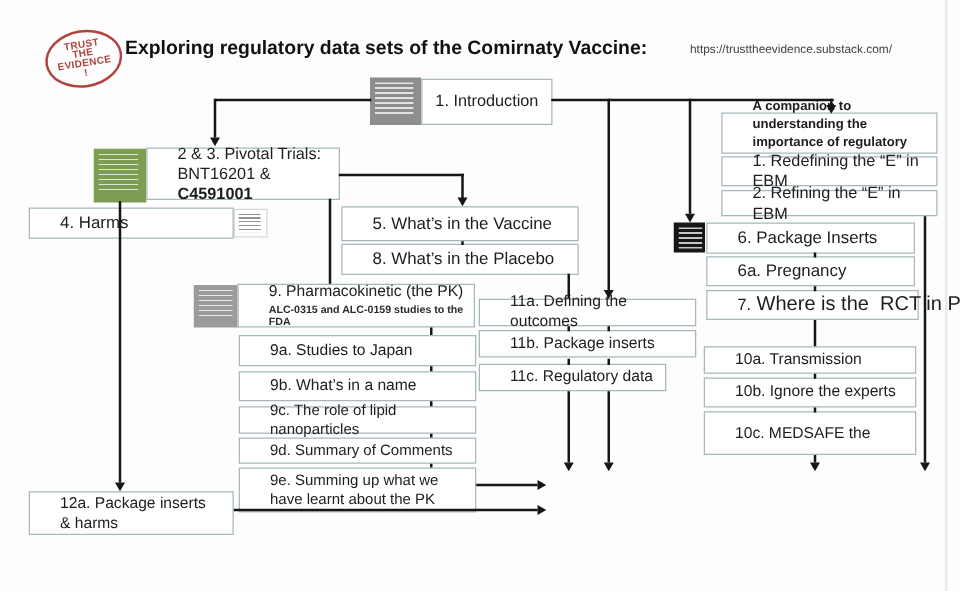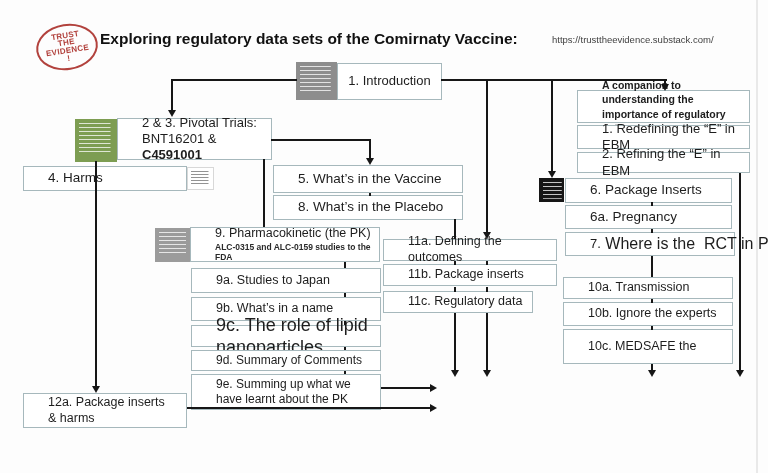--- a/index.html
+++ b/index.html
@@ -62,21 +62,21 @@
 
   <div class="box" style="left:273px;top:165px;width:190px;height:28px;font-size:13.5px;">5. What’s in the  Vaccine</div>
   <div class="box" style="left:273px;top:195px;width:190px;height:25px;font-size:13.5px;">8. What’s in  the  Placebo</div>
 
   <div class="box two" style="left:190px;top:227px;width:190px;height:35px;">
     <span>9. Pharmacokinetic (the PK)</span>
     <span class="small">ALC-0315 and ALC-0159 studies to the FDA</span>
   </div>
   <div class="box" style="left:191px;top:268px;width:190px;height:25px;">9a. Studies to Japan</div>
   <div class="box" style="left:191px;top:297px;width:190px;height:24px;">9b. What’s in a name</div>
-  <div class="box" style="left:191px;top:325px;width:190px;height:22px;font-size:18px;">9c. The role of  lipid nanoparticles</div>
+  <div class="box" style="left:191px;top:325px;width:190px;height:22px;font-size:12px;">9c. The role of  lipid nanoparticles</div>
   <div class="box" style="left:191px;top:350px;width:190px;height:21px;font-size:12px;">9d. Summary of Comments</div>
   <div class="box" style="left:191px;top:374px;width:190px;height:36px;font-size:12px;">9e. Summing up what we have learnt about the PK</div>
 
   <div class="box two" style="left:23px;top:393px;width:164px;height:35px;">
     <span>12a. Package inserts</span>
     <span>&amp; harms</span>
   </div>
 
   <div class="box" style="left:383px;top:239px;width:174px;height:22px;">11a. Defining the outcomes</div>
   <div class="box" style="left:383px;top:264px;width:174px;height:22px;">11b. Package inserts</div>

